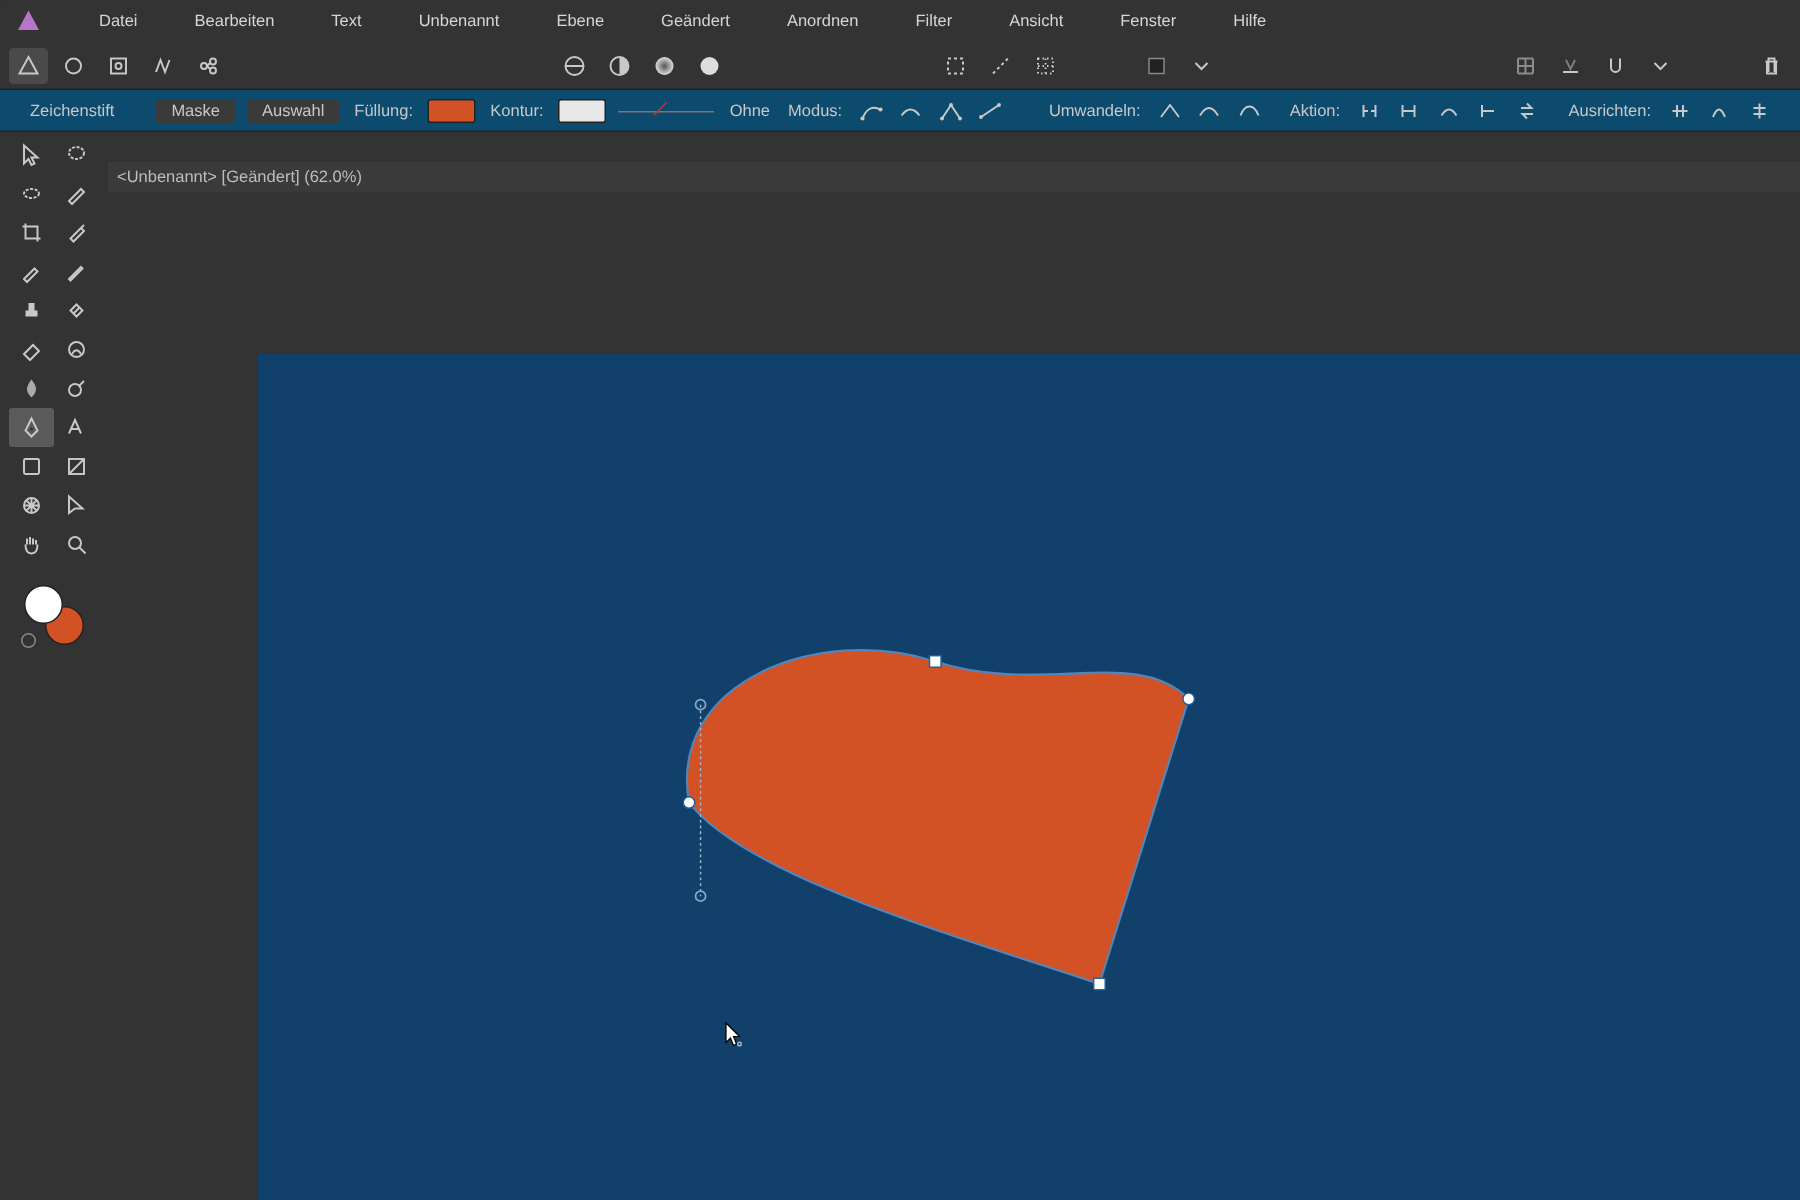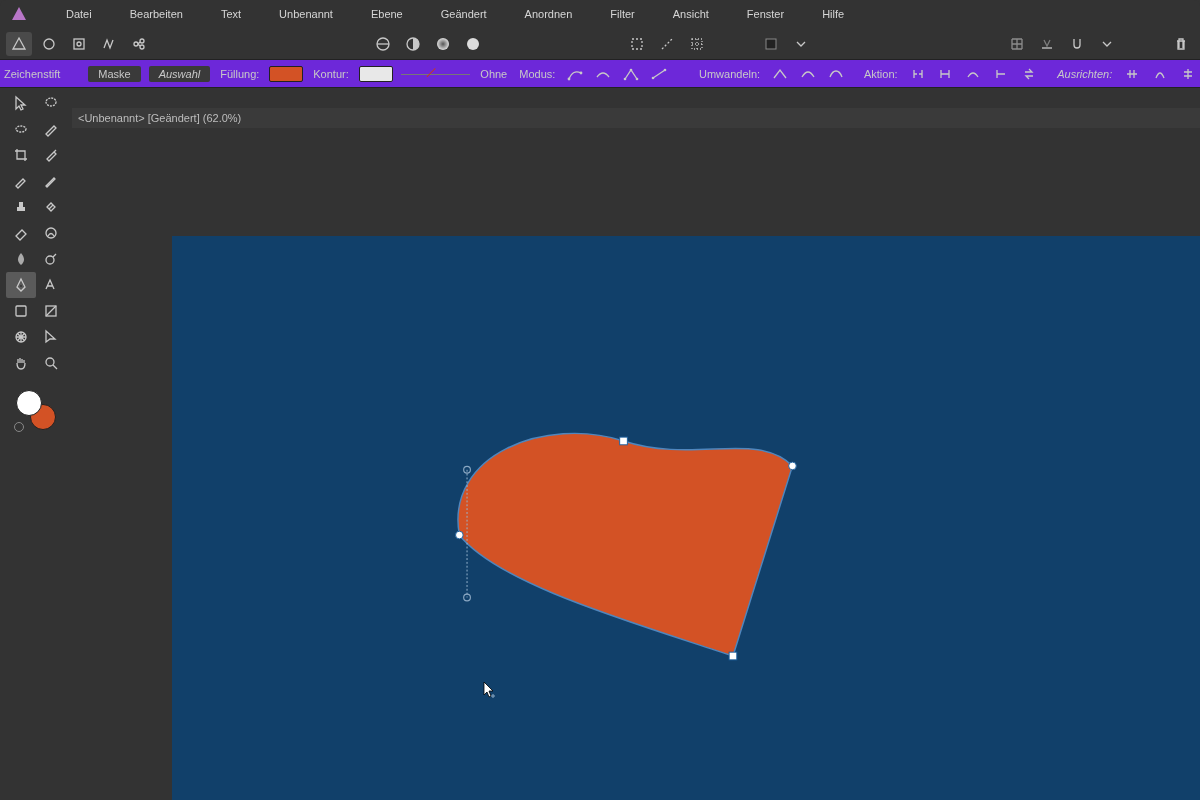--- a/index.html
+++ b/index.html
@@ -48,25 +48,25 @@
   .tb-btn {
     width: 26px; height:24px;
     display:flex;align-items:center;justify-content:center;
     border-radius:3px;
     color:#bdbdbd;
   }
   .tb-btn.active { background:#4a4a4a; }
   
   .ctxbar {
     height: 28px;
-    background: #6d28d9;
+    background: #0c4a6e;
     border-bottom: 1px solid #222;
     display:flex;
     align-items:center;
-    padding: 0 2px;
+    padding: 0 18px;
     gap: 8px;
     font-size: 11px;
     color:#c8c8c8;
   }
   .ctx-label { padding: 0 2px; }
   .ctx-btn {
     padding: 2px 10px;
     background:#3a3a3a;
     border:1px solid #555;
     border-radius:2px;
@@ -342,21 +342,21 @@
   <div class="tb-btn">
       <svg width="16" height="16">
         <path d="M4 5 H12 M6 5 V12 M10 5 V12 M5 5 L5 13 H11 L11 5 M6 5 V3 H10 V5" class="ico"></path>
       </svg>
     </div>
 </div>
 
 <div class="ctxbar">
   <span class="ctx-label" style="margin-right:18px;">Zeichenstift</span>
   <span class="ctx-btn" style="border:none;">Maske</span>
-  <span class="ctx-btn" style="border:none;font-style:italic;">Auswahl</span>
+  <span class="ctx-btn" style="border:none;">Auswahl</span>
   <span class="ctx-label">Füllung:</span>
   <span class="swatch" style="background:#d35225"></span>
   <span class="ctx-label">Kontur:</span>
   <span class="swatch" style="background:#e8e8e8"></span>
   <span class="stroke-preview"></span>
   <span class="ctx-label">Ohne</span>
   <span class="ctx-label">Modus:</span>
   <span class="mode-icon">
       <svg width="16" height="14">
         <path d="M2 12 Q6 2 14 6" class="ico"></path>
@@ -420,21 +420,21 @@
   <span class="action-icon">
       <svg width="14" height="14">
         <path d="M3 3 V11 M3 7 H11" class="ico"></path>
       </svg>
     </span>
   <span class="action-icon">
       <svg width="14" height="14">
         <path d="M3 5 H10 L7 2 M11 9 H4 L7 12" class="ico"></path>
       </svg>
     </span>
-  <span class="ctx-label" style="margin-left:8px;font-style:italic;">Ausrichten:</span>
+  <span class="ctx-label" style="margin-left:8px;">Ausrichten:</span>
   <span class="action-icon">
       <svg width="14" height="14">
         <path d="M2 7 H12 M5 3 V11 M9 3 V11" class="ico"></path>
       </svg>
     </span>
   <span class="action-icon">
       <svg width="14" height="14">
         <path d="M3 11 Q7 1 11 11" class="ico"></path>
       </svg>
     </span>

